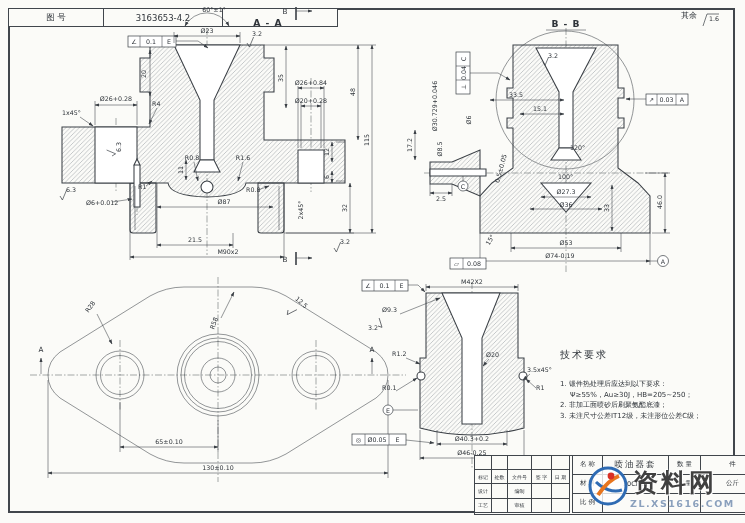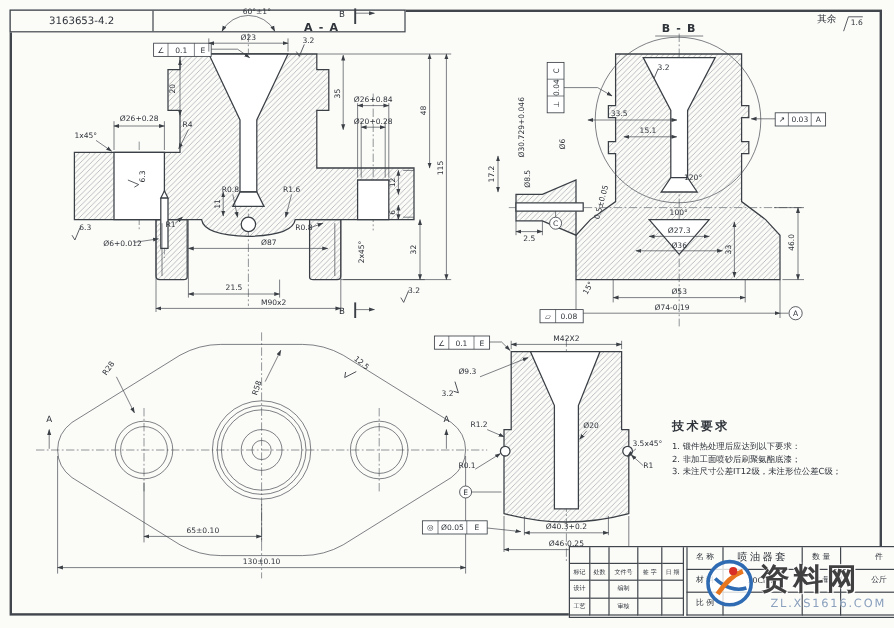--- a/index.html
+++ b/index.html
@@ -24,48 +24,49 @@
   .ol{fill:url(#hat);stroke:#3b4046;stroke-width:1.05;}
   .ow{fill:#fff;stroke:#3b4046;stroke-width:1.05;}
   .tl{stroke:#3b4046;stroke-width:.55;fill:none;}
   .cl{stroke:#4a5056;stroke-width:.5;fill:none;stroke-dasharray:7 2 1.5 2;}
   .dim{stroke:#3b4046;stroke-width:.55;fill:none;marker-start:url(#ar);marker-end:url(#ar);}
   .ldr{stroke:#3b4046;stroke-width:.55;fill:none;marker-end:url(#ar);}
   .fcf{fill:#fff;stroke:#3b4046;stroke-width:.7;}
   .chk{stroke:#3b4046;stroke-width:.7;fill:none;}
   
   #tech{position:absolute;left:560px;top:348px;width:182px;}
-  #tech .tt{font-size:10px;font-weight:bold;letter-spacing:2px;margin-bottom:5px;}
+  #tech .tt{font-size:10px;font-weight:normal;letter-spacing:2px;margin-bottom:17px;}
   #tech .ln{font-size:7px;line-height:10.5px;white-space:nowrap;}
   #tech .ind{padding-left:10px;}
   
   #tblock{position:absolute;left:474px;top:455px;width:291px;height:60px;
           border:1.6px solid #41464c;box-sizing:border-box;display:flex;background:#fbfbf8;}
   #tbleft{width:97px;display:grid;grid-template-columns:17px 16px 24px 20px 18px;
           grid-auto-rows:14.2px;font-size:5px;}
   #tbleft .c{border-right:.8px solid #41464c;border-bottom:.8px solid #41464c;
              display:flex;align-items:center;justify-content:center;overflow:hidden;}
   #tbright{flex:1;display:grid;grid-template-columns:30px 66px 32px 1fr;grid-auto-rows:18.9px;font-size:6.5px;}
   #tbright .c{border-left:.9px solid #41464c;border-bottom:.9px solid #41464c;
               display:flex;align-items:center;justify-content:center;overflow:hidden;}
   .big{font-size:8.5px;letter-spacing:2px;}
   
   #wm{position:absolute;left:578px;top:458px;width:167px;height:63px;pointer-events:none;}
   #wm .brand{position:absolute;left:55px;top:8px;font-size:25px;font-weight:bold;color:#404040;
              letter-spacing:3px;text-shadow:0 0 2px #fff,1px 1px 0 #fff,-1px -1px 0 #fff;}
-  #wm .url{position:absolute;left:52px;top:40px;font-size:9.5px;font-weight:normal;color:#8aa0bc;
-           letter-spacing:1.5px;text-shadow:0 0 2px #fff;margin-left:12px;}
+  #wm .url{position:absolute;left:52px;top:40px;font-size:9.5px;font-weight:bold;color:#8aa0bc;
+           letter-spacing:1.5px;text-shadow:0 0 2px #fff;}
   #wm .logo{position:absolute;left:8px;top:6px;}
 </style>
 </head>
 <body>
 
 <div id="frame"></div>
 
 <div id="dwgbox">
+  <div class="cell c1">图 号</div>
   <div class="cell c2">3163653-4.2</div>
   <div class="cell c3"></div>
 </div>
 
 <div id="surf">
   <span>其余</span>
   <svg width="30" height="20">
     <path d="M6,16 l4,-12 M10,4 l12,0" class="chk"></path>
     <text class="t" x="12" y="11">1.6</text>
   </svg>
@@ -364,20 +365,21 @@
     <path class="dim" d="M437,444 H507"></path>
     <text class="t" x="472" y="441" text-anchor="middle">Ø40.3+0.2</text>
     <path class="dim" d="M420,458 H524"></path>
     <text class="t" x="472" y="455" text-anchor="middle">Ø46-0.25</text>
   </g>
 </svg>
 
 <div id="tech">
   <div class="tt">技术要求</div>
   <div class="ln">1. 锻件热处理后应达到以下要求：</div>
+  <div class="ln ind">Ψ≥55%，Au≥30J，HB=205~250；</div>
   <div class="ln">2. 非加工面喷砂后刷聚氨酯底漆；</div>
   <div class="ln">3. 未注尺寸公差IT12级，未注形位公差C级；</div>
 </div>
 
 <div id="tblock">
   <div id="tbleft">
     <div class="c"></div>
       <div class="c"></div>
       <div class="c"></div>
       <div class="c"></div>

